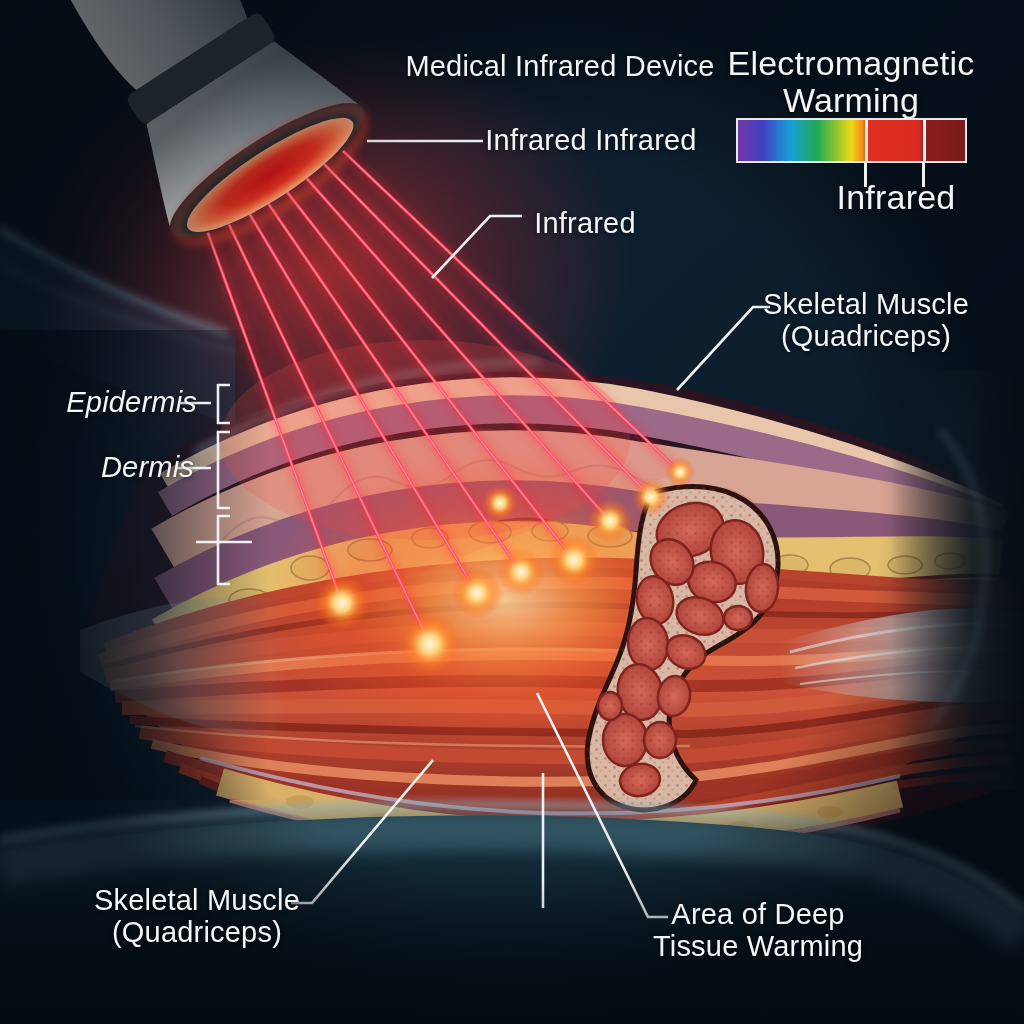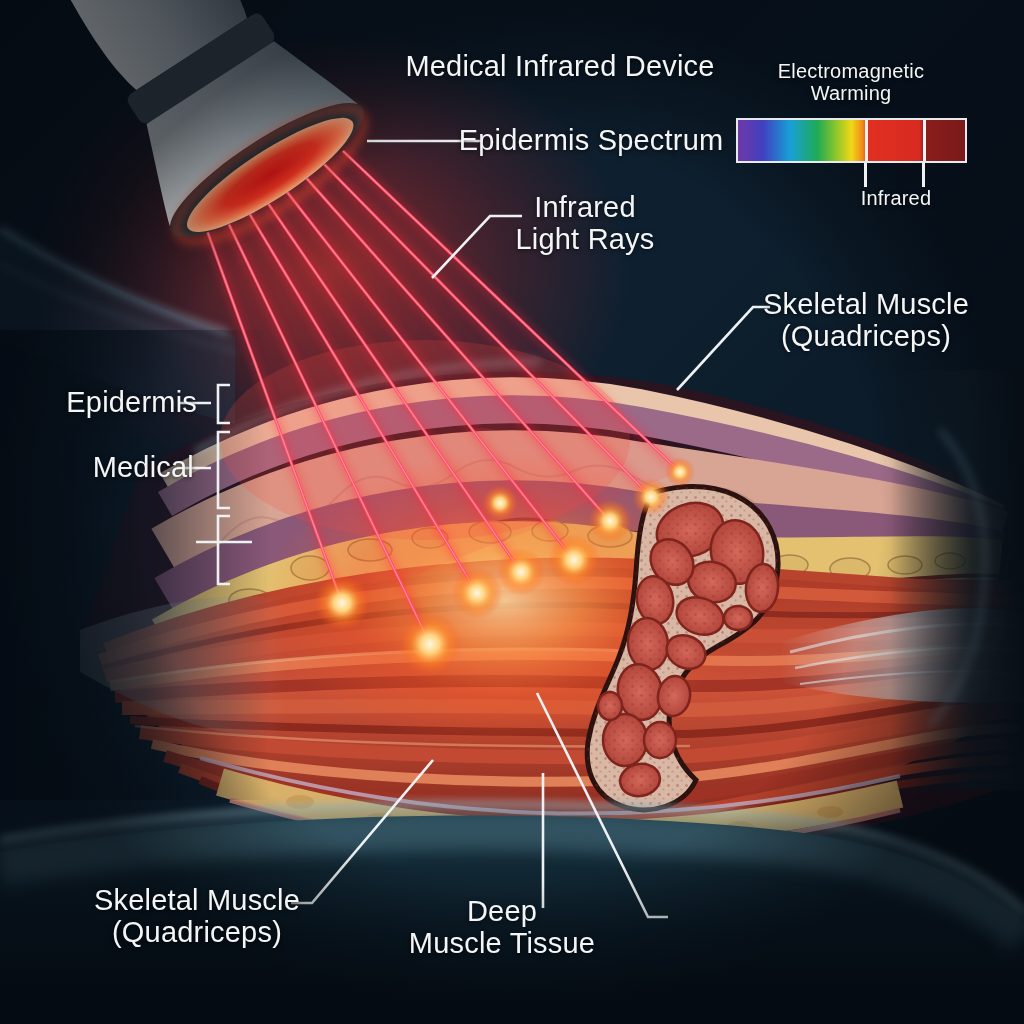--- a/index.html
+++ b/index.html
@@ -9,22 +9,22 @@
     background:linear-gradient(135deg,#0a141f 0%,#0e2030 42%,#0b1a28 68%,#071018 100%);
     padding-left:24px;
   }
   #art{position:absolute;left:0;top:0;width:1024px;height:1024px;}
   .lbl{
     position:absolute;color:#f3f5f6;font-size:29px;line-height:1.1;
     text-align:center;white-space:nowrap;letter-spacing:.2px;
     text-shadow:0 1px 4px rgba(0,0,0,.65);
   }
   .lbl.center{transform:translate(-50%,-50%);}
-  .lbl.rightal{text-align:right;transform:translate(0,-50%);}
-  .lbl.small{font-size:20px;}
+  .lbl.rightal{text-align:right;transform:translate(0,-50%);font-style:italic;}
+  .lbl.small{font-size:34px;}
   #spectrum-bar{
     position:absolute;left:736px;top:118px;width:231px;height:45px;
     box-sizing:border-box;border:2px solid #e8ebed;
     background:linear-gradient(90deg,
       #7038a8 0%, #4040c0 11%, #18a0d8 23%, #20aa55 35%, #98c828 44%,
       #f0d818 50%, #f08818 55%, #e03020 57%, #d92a22 80%, #8c1d1c 82%, #7a1a1a 100%);
   }
   .spec-divider{position:absolute;top:0;width:3px;height:41px;background:#f0f2f3;}
   .spec-tick{position:absolute;width:3px;height:24px;background:#f0f2f3;}
 </style>
@@ -298,50 +298,49 @@
     <path d="M230,516 L218,516 L218,584 L230,584"></path>
     <path d="M291,903 L312,903 L433,760"></path>
     <path d="M543,908 L543,773"></path>
     <path d="M668,917 L648,917 L537,693"></path>
   </g>
 
   <rect x="0" y="0" width="1024" height="1024" fill="url(#vignette)"></rect>
 </svg>
 
 <div class="lbl center" style="left:560px;top:67px;">Medical Infrared Device</div>
-<div class="lbl center" style="left:591px;top:141px;">Epidermis Spectrum</div>
+<div class="lbl center" style="left:591px;top:141px;">Infrared Infrared</div>
 <div class="lbl center" style="left:585px;top:224px;">
   <div>Infrared</div>
-  <div>Light Rays</div>
 </div>
 
 <div class="lbl center small" style="left:851px;top:82px;">
   <div>Electromagnetic</div>
   <div>Warming</div>
 </div>
 <div id="spectrum-bar">
   <div class="spec-divider" style="left:127px;"></div>
   <div class="spec-divider" style="left:185px;"></div>
 </div>
 <div class="spec-tick" style="left:864px;top:163px;"></div>
 <div class="spec-tick" style="left:922px;top:163px;"></div>
 <div class="lbl center small" style="left:896px;top:198px;">Infrared</div>
 
 <div class="lbl center" style="left:866px;top:321px;">
   <div>Skeletal Muscle</div>
   <div>(Quadriceps)</div>
 </div>
 
 <div class="lbl rightal" style="right:851px;top:403px;">Epidermis</div>
-<div class="lbl rightal" style="right:854px;top:468px;">Medical</div>
+<div class="lbl rightal" style="right:854px;top:468px;">Dermis</div>
 <div class="lbl rightal" style="right:831px;top:557px;">
 </div>
 
 <div class="lbl center" style="left:197px;top:917px;">
   <div>Skeletal Muscle</div>
   <div>(Quadriceps)</div>
 </div>
-<div class="lbl center" style="left:502px;top:928px;">
-  <div>Deep</div>
-  <div>Muscle Tissue</div>
+<div class="lbl center" style="left:758px;top:931px;">
+  <div>Area of Deep</div>
+  <div>Tissue Warming</div>
 </div>
 
 </div>
 
 </body></html>

